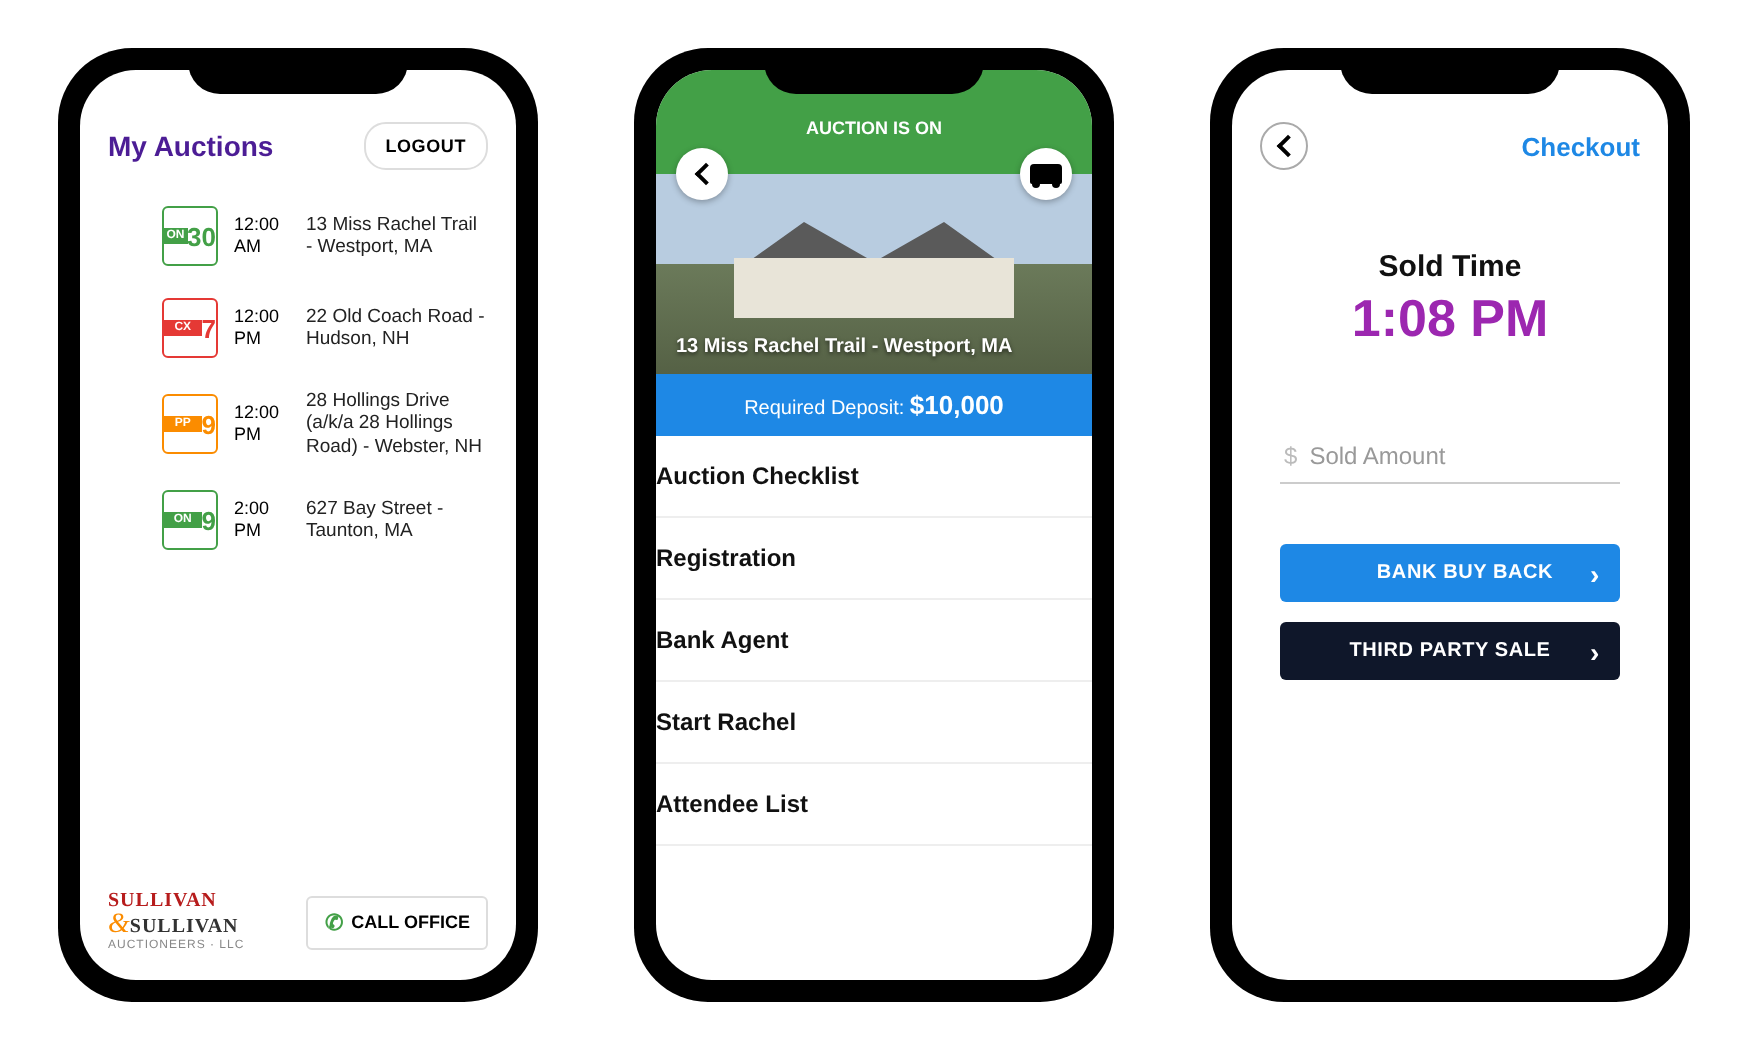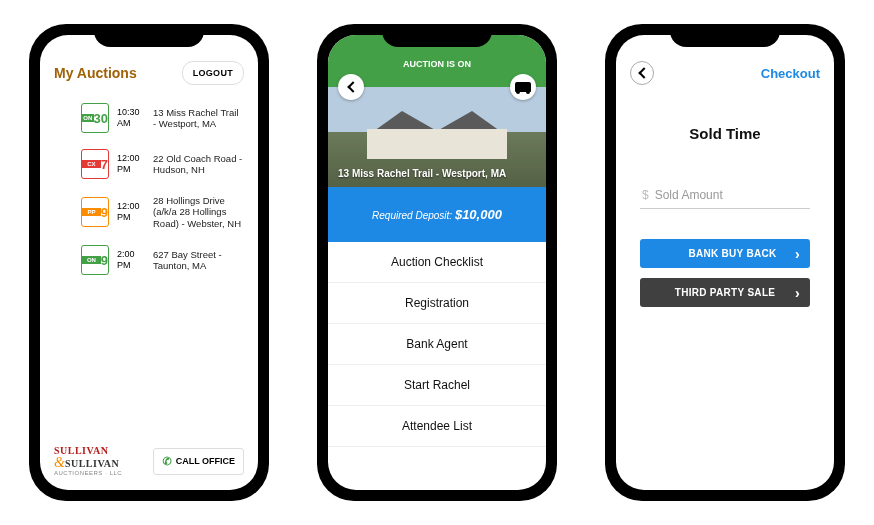--- a/index.html
+++ b/index.html
@@ -43,21 +43,21 @@
   flex-direction: column;
 }
 
 .s1-header {
   display: flex;
   justify-content: space-between;
   align-items: center;
   padding: 26px 14px 10px;
 }
 .s1-title {
-  color: #a16207;
+  color: #4c1d95;
   font-weight: 700;
   font-size: 14px;
 }
 .s1-logout {
   border: 1px solid #ddd;
   background: #fff;
   font-size: 9px;
   font-weight: 600;
   padding: 6px 10px;
   border-radius: 11px;
@@ -203,31 +203,29 @@
   font-size: 10px;
   font-weight: 600;
   padding: 0 10px 8px;
   text-shadow: 0 1px 2px rgba(0,0,0,0.6);
   z-index: 2;
 }
 .s2-deposit {
   background: #1e88e5;
   color: #fff;
   text-align: center;
-  padding: 20px;
+  padding: 8px;
   font-size: 10px;
-  font-style: italic;
 }
 .s2-deposit b { font-size: 13px; font-weight: 700; }
 .s2-menu { flex: 1; }
 .s2-item {
-  text-align: center;
   padding: 13px 0;
   font-size: 12px;
-  font-weight: 400;
+  font-weight: 700;
   border-bottom: 1px solid #eee;
   color: #111;
 }
 
 .s3-header {
   display: flex;
   justify-content: space-between;
   align-items: center;
   padding: 26px 14px 10px;
 }
@@ -284,21 +282,21 @@
   border: none;
   border-radius: 3px;
   color: #fff;
   font-size: 10px;
   font-weight: 700;
   letter-spacing: 0.3px;
   position: relative;
   text-align: center;
 }
 .s3-btn.blue { background: #1e88e5; padding-left: 24px; }
-.s3-btn.purple { background: #404040; margin-top: 10px; }
+.s3-btn.purple { background: #0f172a; margin-top: 10px; }
 .s3-btn::after {
   content: "›";
   position: absolute;
   right: 10px;
   top: 50%;
   transform: translateY(-50%);
   font-size: 14px;
 }
 .chevron-left {
   display: inline-block;
@@ -336,21 +334,21 @@
     <div class="s1-header">
       <div class="s1-title">My Auctions</div>
       <button class="s1-logout">LOGOUT</button>
     </div>
     <div class="s1-list">
       <div class="s1-row">
         <div class="s1-date green">
           <div class="s1-date-top">ON</div>
           <div class="s1-date-num">30</div>
         </div>
-        <div class="s1-time">10:30 AM</div>
+        <div class="s1-time">12:00 AM</div>
         <div class="s1-addr">13 Miss Rachel Trail - Westport, MA</div>
       </div>
       <div class="s1-row">
         <div class="s1-date red">
           <div class="s1-date-top">CX</div>
           <div class="s1-date-num">7</div>
         </div>
         <div class="s1-time">12:00 PM</div>
         <div class="s1-addr">22 Old Coach Road - Hudson, NH</div>
       </div>
@@ -420,20 +418,21 @@
 <div class="phone">
   <div class="screen">
     <div class="s3-header">
       <div class="s3-back">
         <span class="chevron-left"></span>
       </div>
       <div class="s3-checkout">Checkout</div>
     </div>
     <div class="s3-body">
       <div class="s3-sold-label">Sold Time</div>
+      <div class="s3-sold-time">1:08 PM</div>
       <div class="s3-input">
         <span class="dollar">$</span>
         <span>Sold Amount</span>
       </div>
       <button class="s3-btn blue">BANK BUY BACK</button>
       <button class="s3-btn purple">THIRD PARTY SALE</button>
     </div>
   </div>
 </div>
 

